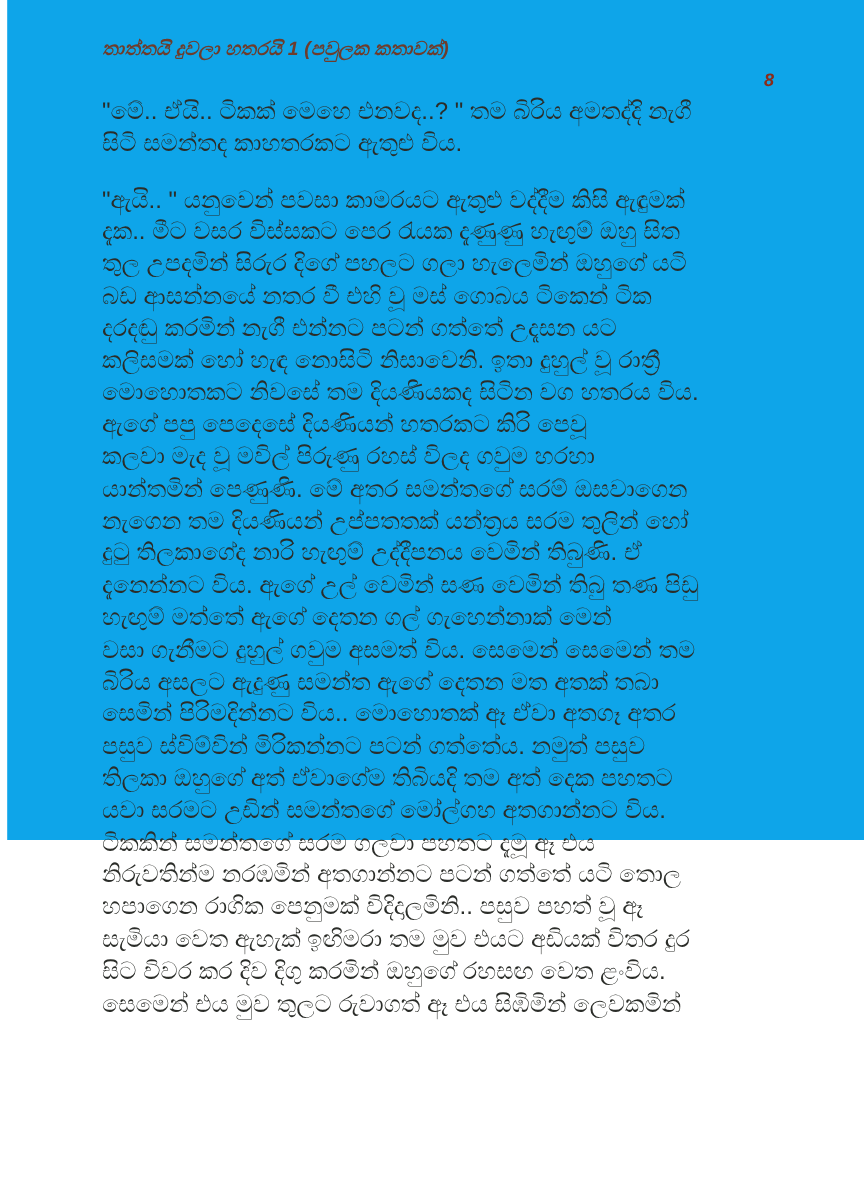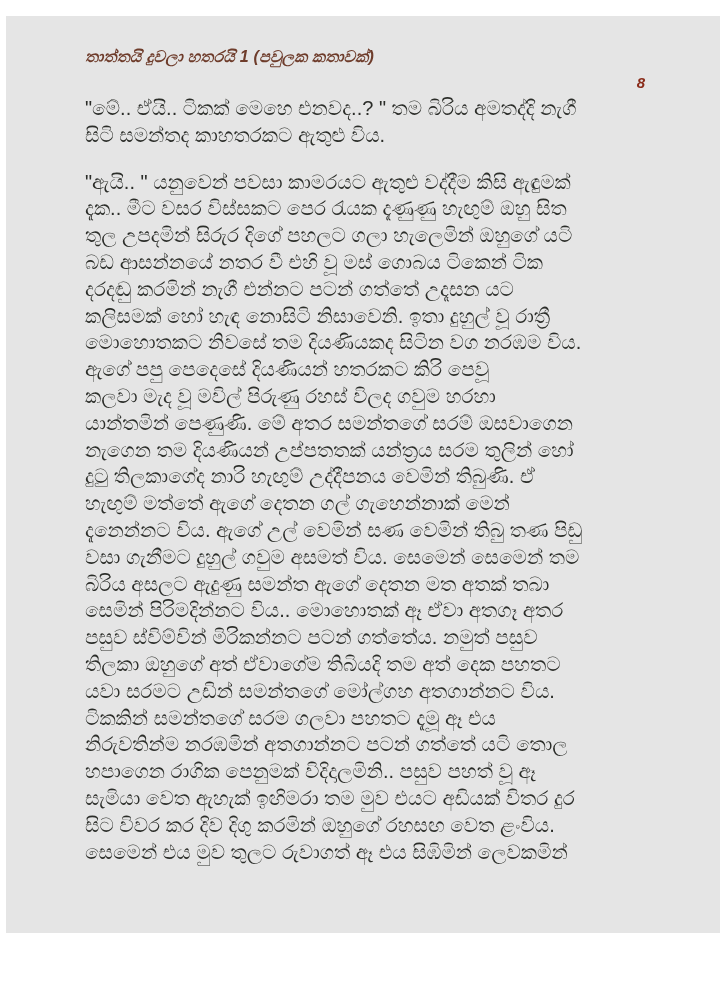--- a/index.html
+++ b/index.html
@@ -5,23 +5,23 @@
   html, body { margin: 0; padding: 0; }
   body {
     width: 720px; height: 991px;
     background: #ffffff;
     font-family: "Liberation Sans", sans-serif;
     overflow: hidden;
     position: relative;
   }
   .page {
     position: absolute;
-    left: 6px; top: 16px;
-    width: 714px; height: 917px;
-    background: #e5e5e5;
+    left: 6px; top: 0;
+    width: 714px; height: 700px;
+    background: #0ea5e9;
   }
   .content {
     position: absolute;
     left: 79px; top: 0;
     width: 565px; height: 100%;
     box-sizing: border-box;
   }
   .header-row {
     margin-top: 32px;
     color: #6e3c2b;
@@ -82,28 +82,28 @@
           <div class="line">"මේ.. ඒයි.. ටිකක් මෙහෙ එනවද..? " තම බිරිය අමතද්දි නැගී</div>
           <div class="line">සිටි සමන්තද කාහතරකට ඇතුළු විය.</div>
         </div>
         <div class="para">
           <div class="line">"ඇයි.. " යනුවෙන් පවසා කාමරයට ඇතුළු වද්දීම කිසි ඇඳුමක්</div>
           <div class="line">දැක.. මීට වසර විස්සකට පෙර රැයක දැණුණු හැඟුම් ඔහු සිත</div>
           <div class="line">තුල උපදමින් සිරුර දිගේ පහලට ගලා හැලෙමින් ඔහුගේ යටි</div>
           <div class="line">බඩ ආසන්නයේ නතර වී එහි වූ මස් ගොබය ටිකෙන් ටික</div>
           <div class="line">දරදඬු කරමින් නැගී එන්නට පටන් ගත්තේ උදෑසන යට</div>
           <div class="line">කලිසමක් හෝ හැඳ නොසිටි නිසාවෙනි. ඉතා දුහුල් වූ රාත්‍රී</div>
-          <div class="line">මොහොතකට නිවසේ තම දියණියකද සිටින වග නරඹම විය.</div>
+          <div class="line">මොහොතකට නිවසේ තම දියණියකද සිටින වග හතරය විය.</div>
           <div class="line">ඇගේ පපු පෙදෙසේ දියණියන් හතරකට කිරි පෙවූ</div>
           <div class="line">කලවා මැද වූ මවිල් පිරුණු රහස් විලද ගවුම හරහා</div>
           <div class="line">යාන්තමින් පෙණුණි. මේ අතර සමන්තගේ සරම්  ඔසවාගෙන</div>
           <div class="line">නැගෙන තම දියණියන් උප්පතතක්  යන්ත්‍රය සරම තුලින් හෝ</div>
           <div class="line">දුටු තිලකාගේද නාරි හැඟුම් උද්දීපනය වෙමින් තිබුණි. ඒ</div>
+          <div class="line">දැනෙන්නට විය. ඇගේ උල් වෙමින් සණ වෙමින් තිබු තණ පිඩු</div>
           <div class="line">හැඟුම් මත්තේ ඇගේ දෙතන ගල් ගැහෙන්නාක් මෙන්</div>
-          <div class="line">දැනෙන්නට විය. ඇගේ උල් වෙමින් සණ වෙමින් තිබු තණ පිඩු</div>
           <div class="line">වසා ගැනීමට දුහුල් ගවුම අසමත් විය. සෙමෙන් සෙමෙන් තම</div>
           <div class="line">බිරිය අසලට ඇදුණු සමන්ත ඇගේ දෙතන මත අතක් තබා</div>
           <div class="line">සෙමින් පිරිමදින්නට විය.. මොහොතක් ඈ ඒවා අතගෑ අතර</div>
           <div class="line">පසුව ස්විම්වින් මිරිකන්නට පටන් ගත්තේය. නමුත් පසුව</div>
           <div class="line">තිලකා ඔහුගේ අත් ඒවාගේම තිබියදි තම අත් දෙක පහතට</div>
           <div class="line">යවා සරමට උඩින් සමන්තගේ මෝල්ගහ අතගාන්නට විය.</div>
           <div class="line">ටිකකින් සමන්තගේ සරම ගලවා පහතට දැමූ ඈ එය</div>
           <div class="line">නිරුවතින්ම නරඹමින් අතගාන්නට පටන් ගත්තේ යටි තොල</div>
           <div class="line">හපාගෙන රාගික පෙනුමක් විදිදාලමිනි.. පසුව පහත් වූ ඈ</div>
           <div class="line">සැමියා වෙත ඇහැක් ඉඟිමරා තම මුව එයට අඩියක් විතර දුර</div>

